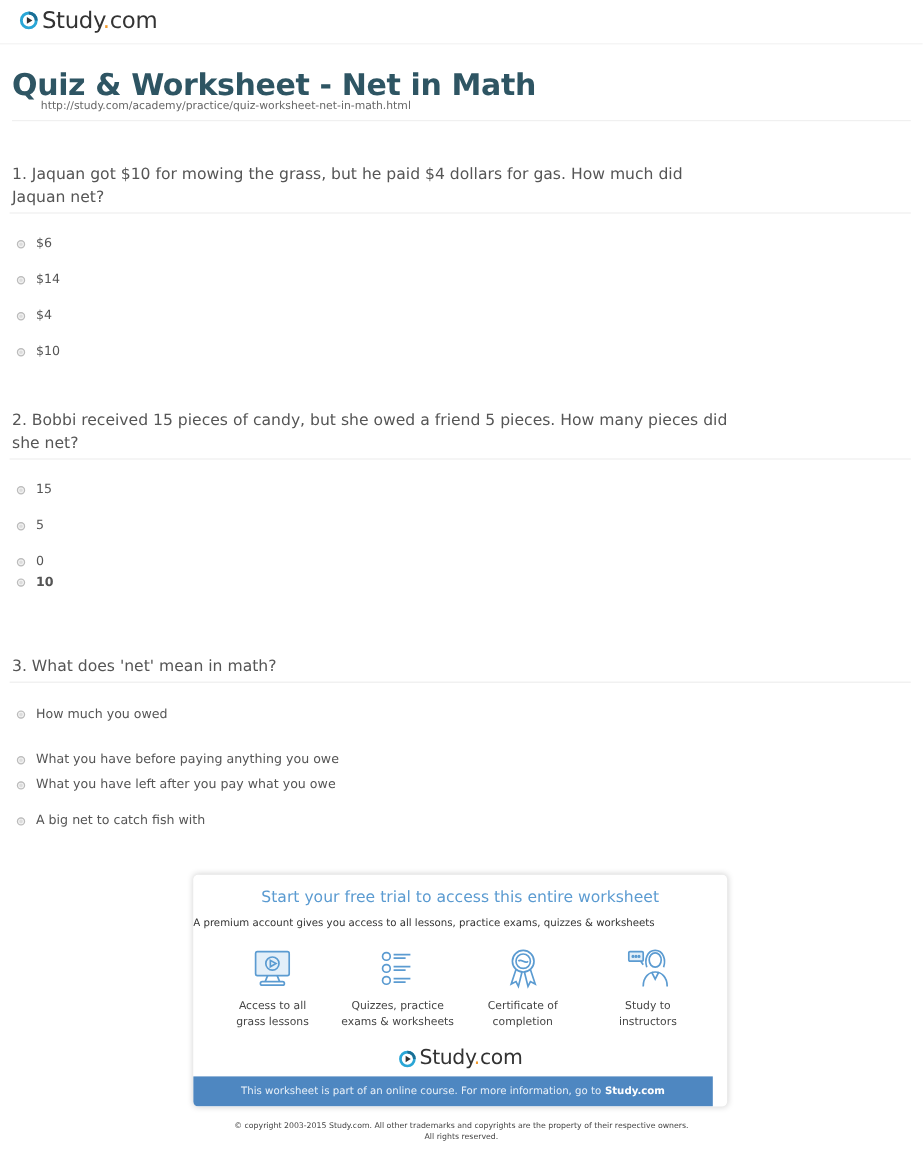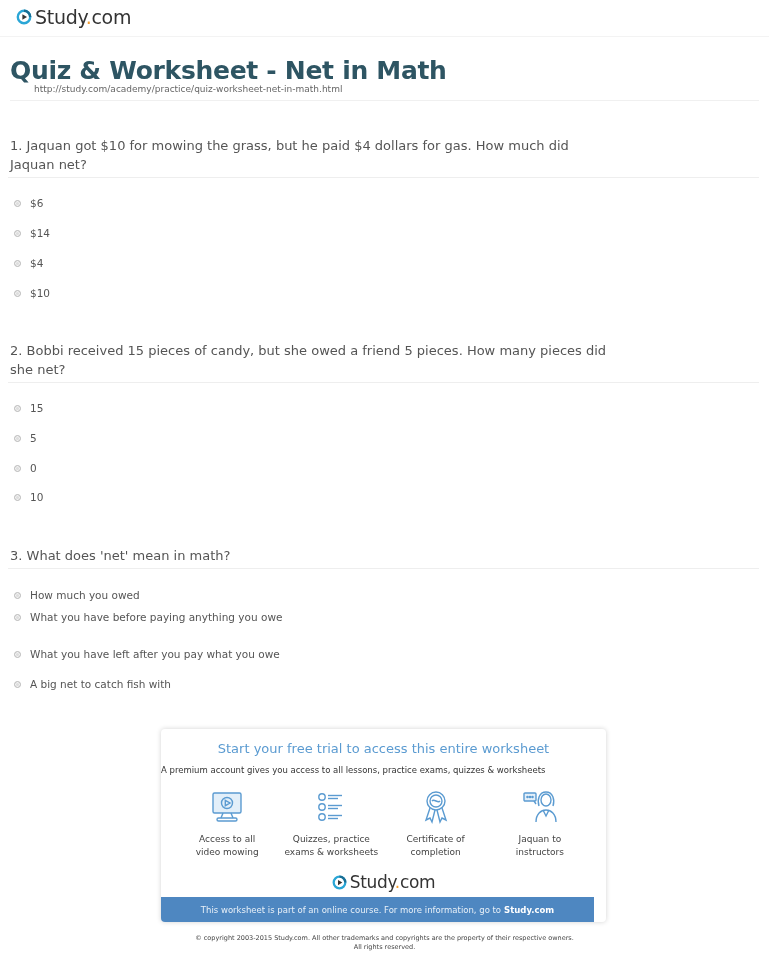--- a/index.html
+++ b/index.html
@@ -157,32 +157,32 @@
     <span>15</span>
   </div>
   <div class="answer" style="top:432px;">
     <span class="radio"></span>
     <span>5</span>
   </div>
   <div class="answer" style="top:462px;">
     <span class="radio"></span>
     <span>0</span>
   </div>
-  <div class="answer" style="top:491px;">
+  <div class="answer" style="top:479px;font-weight:bold;">
     <span class="radio"></span>
     <span>10</span>
   </div>
 
   <div class="question" style="top:546px;">3. What does 'net' mean in math?</div>
   <div class="q-rule" style="top:568px;"></div>
   <div class="answer" style="top:589px;align-items:center;">
     <span class="radio"></span>
     <span>How much you owed</span>
   </div>
-  <div class="answer" style="top:611px;">
+  <div class="answer" style="top:627px;">
     <span class="radio"></span>
     <span>What you have before paying anything you owe</span>
   </div>
   <div class="answer" style="top:648px;">
     <span class="radio"></span>
     <span>What you have left after you pay what you owe</span>
   </div>
   <div class="answer" style="top:678px;">
     <span class="radio"></span>
     <span>A big net to catch fish with</span>
@@ -197,21 +197,21 @@
         <svg viewBox="0 0 36 36" fill="none" stroke="#5b9bd1" stroke-width="1.4">
           <rect x="4" y="4" width="28" height="20" rx="1.5" fill="#e3eff9"></rect>
           <circle cx="18" cy="14" r="5.5"></circle>
           <polygon points="16.3,11.3 21,14 16.3,16.7"></polygon>
           <line x1="14" y1="24" x2="12" y2="29"></line>
           <line x1="22" y1="24" x2="24" y2="29"></line>
           <rect x="8" y="29" width="20" height="3" rx="1.5"></rect>
         </svg>
         <div class="feature-label">
           <div>Access to all</div>
-          <div>video mowing</div>
+          <div>grass lessons</div>
         </div>
       </div>
 
       <div class="feature">
         <svg viewBox="0 0 36 36" fill="none" stroke="#5b9bd1" stroke-width="1.4">
           <circle cx="9" cy="8" r="3.2"></circle>
           <circle cx="9" cy="18" r="3.2"></circle>
           <circle cx="9" cy="28" r="3.2"></circle>
           <line x1="15" y1="6.5" x2="29" y2="6.5"></line>
           <line x1="15" y1="9.5" x2="25" y2="9.5"></line>
@@ -246,21 +246,21 @@
           <circle cx="5.5" cy="8" r="0.6" fill="#5b9bd1"></circle>
           <circle cx="8" cy="8" r="0.6" fill="#5b9bd1"></circle>
           <circle cx="10.5" cy="8" r="0.6" fill="#5b9bd1"></circle>
           <path d="M12 12 L14 15"></path>
           <path d="M17 17 C15 11, 17 3, 24 3 C31 3, 33 11, 31 17"></path>
           <ellipse cx="24" cy="11" rx="5" ry="6"></ellipse>
           <path d="M14 33 C14 25, 19 21, 24 21 C29 21, 34 25, 34 33"></path>
           <path d="M21 21 L24 27 L27 21"></path>
         </svg>
         <div class="feature-label">
-          <div>Jaquan to</div>
+          <div>Study to</div>
           <div>instructors</div>
         </div>
       </div>
     </div>
 
     <div class="promo-logo">
       <svg class="logo-mark" viewBox="0 0 16 16">
         <circle cx="8" cy="8" r="6.2" fill="none" stroke="#2aa6d6" stroke-width="2.4"></circle>
         <path d="M8 1.8 A6.2 6.2 0 0 1 14.2 8" fill="none" stroke="#1a6f95" stroke-width="2.4"></path>
         <polygon points="6.4,5.2 11,8 6.4,10.8" fill="#333"></polygon>

